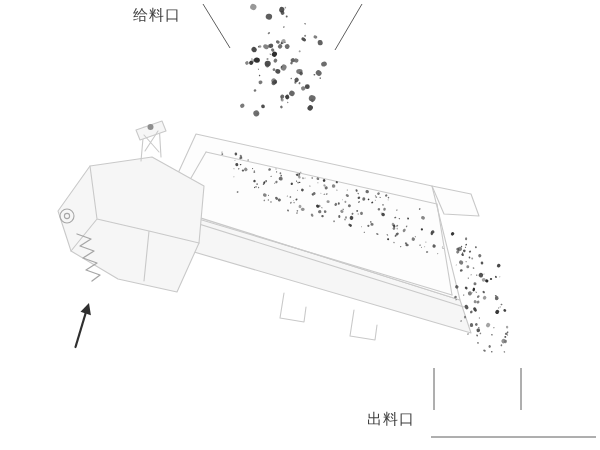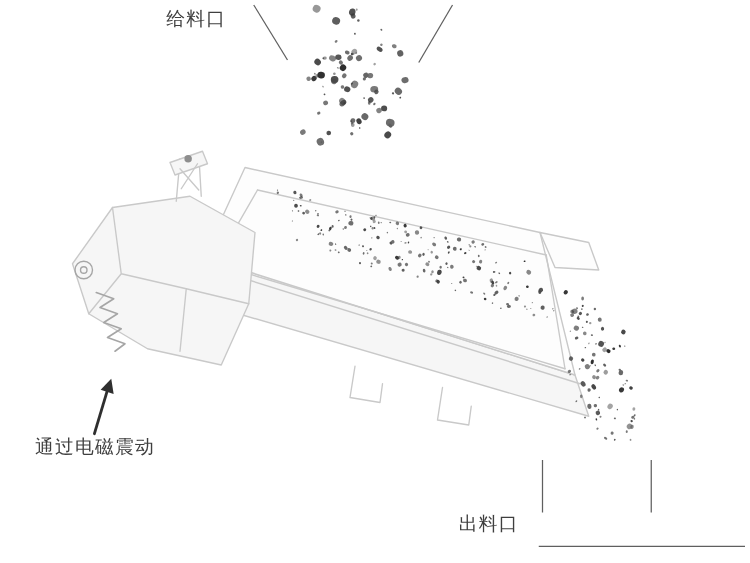--- a/index.html
+++ b/index.html
@@ -429,15 +429,14 @@
     </g>
 
     <g>
       <line class="marker-line" x1="434" y1="368" x2="434" y2="410"></line>
       <line class="marker-line" x1="521" y1="368" x2="521" y2="410"></line>
       <line class="marker-line" x1="431" y1="437" x2="600" y2="437"></line>
     </g>
   </svg>
 
   <div class="label" id="feed-inlet-label">给料口</div>
-  <div class="label" id="vibration-label">通过电磁震动</div>
   <div class="label" id="discharge-label">出料口</div>
 </div>
 
 </body></html>

